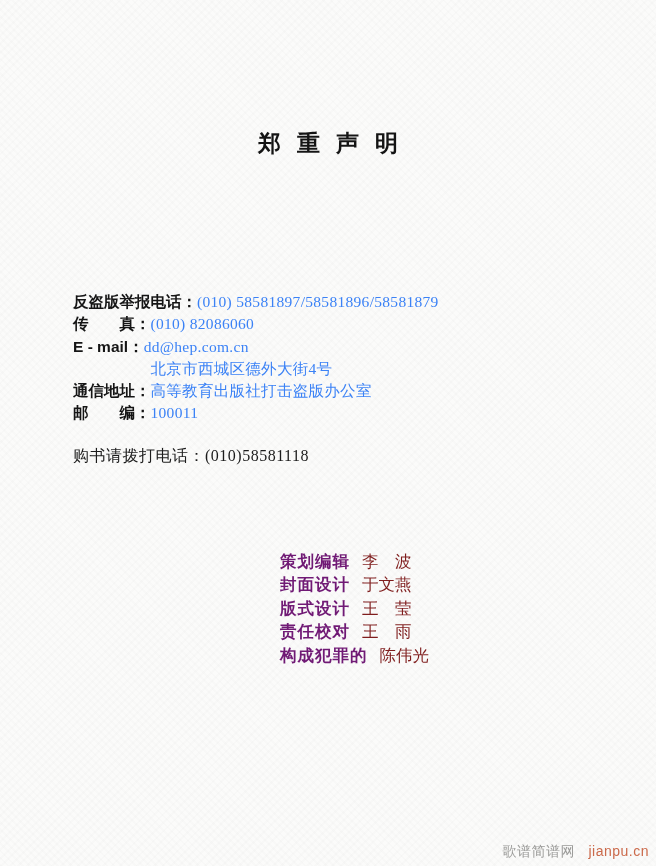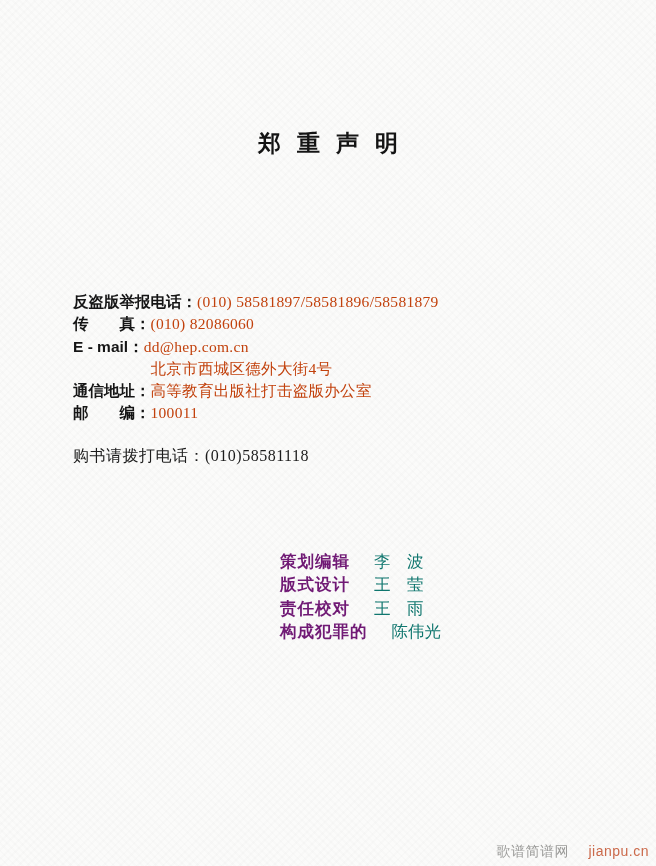--- a/index.html
+++ b/index.html
@@ -67,21 +67,21 @@
     font-size: 15.5px;
   }
   .contact-label {
     font-family: "Liberation Sans", "DejaVu Sans", sans-serif;
     font-weight: 700;
     color: #151515;
     white-space: pre;
     flex: 0 0 auto;
   }
   .contact-value {
-    color: #c2410c;
+    color: #3b82f6;
     white-space: pre-line;
     letter-spacing: 0.3px;
   }
 
   .purchase-line {
     position: absolute;
     top: 446px;
     left: 73px;
     font-size: 16px;
     color: #1c1c1c;
@@ -99,36 +99,36 @@
     line-height: 22.4px;
     font-size: 16.5px;
   }
   .credit-role {
     font-family: "Liberation Sans", "DejaVu Sans", sans-serif;
     font-weight: 700;
     color: #701a75;
     letter-spacing: 1px;
   }
   .credit-name {
-    margin-left: 24px;
-    color: #0f766e;
+    margin-left: 12px;
+    color: #7f1d1d;
     white-space: pre;
   }
 
   .watermark {
     position: absolute;
     top: 843px;
     right: 7px;
     font-family: "Liberation Sans", "DejaVu Sans", sans-serif;
     font-size: 14px;
     letter-spacing: 0.5px;
     white-space: nowrap;
   }
   .watermark .wm-name { color: #9b9b99; }
-  .watermark .wm-url  { color: #cb6a4b; margin-left: 15px; }
+  .watermark .wm-url  { color: #cb6a4b; margin-left: 9px; }
 </style>
 </head>
 <body>
 
 <div class="page">
 
   <h1 class="doc-title">郑重声明</h1>
 
 
   <div class="contact-block">
@@ -156,20 +156,24 @@
   </div>
 
   <p class="purchase-line">购书请拨打电话：(010)58581118</p>
 
   <div class="credits-block">
     <div class="credit-row">
       <span class="credit-role">策划编辑</span>
       <span class="credit-name">李　波</span>
     </div>
     <div class="credit-row">
+      <span class="credit-role">封面设计</span>
+      <span class="credit-name">于文燕</span>
+    </div>
+    <div class="credit-row">
       <span class="credit-role">版式设计</span>
       <span class="credit-name">王　莹</span>
     </div>
     <div class="credit-row">
       <span class="credit-role">责任校对</span>
       <span class="credit-name">王　雨</span>
     </div>
     <div class="credit-row">
       <span class="credit-role">构成犯罪的</span>
       <span class="credit-name">陈伟光</span>

